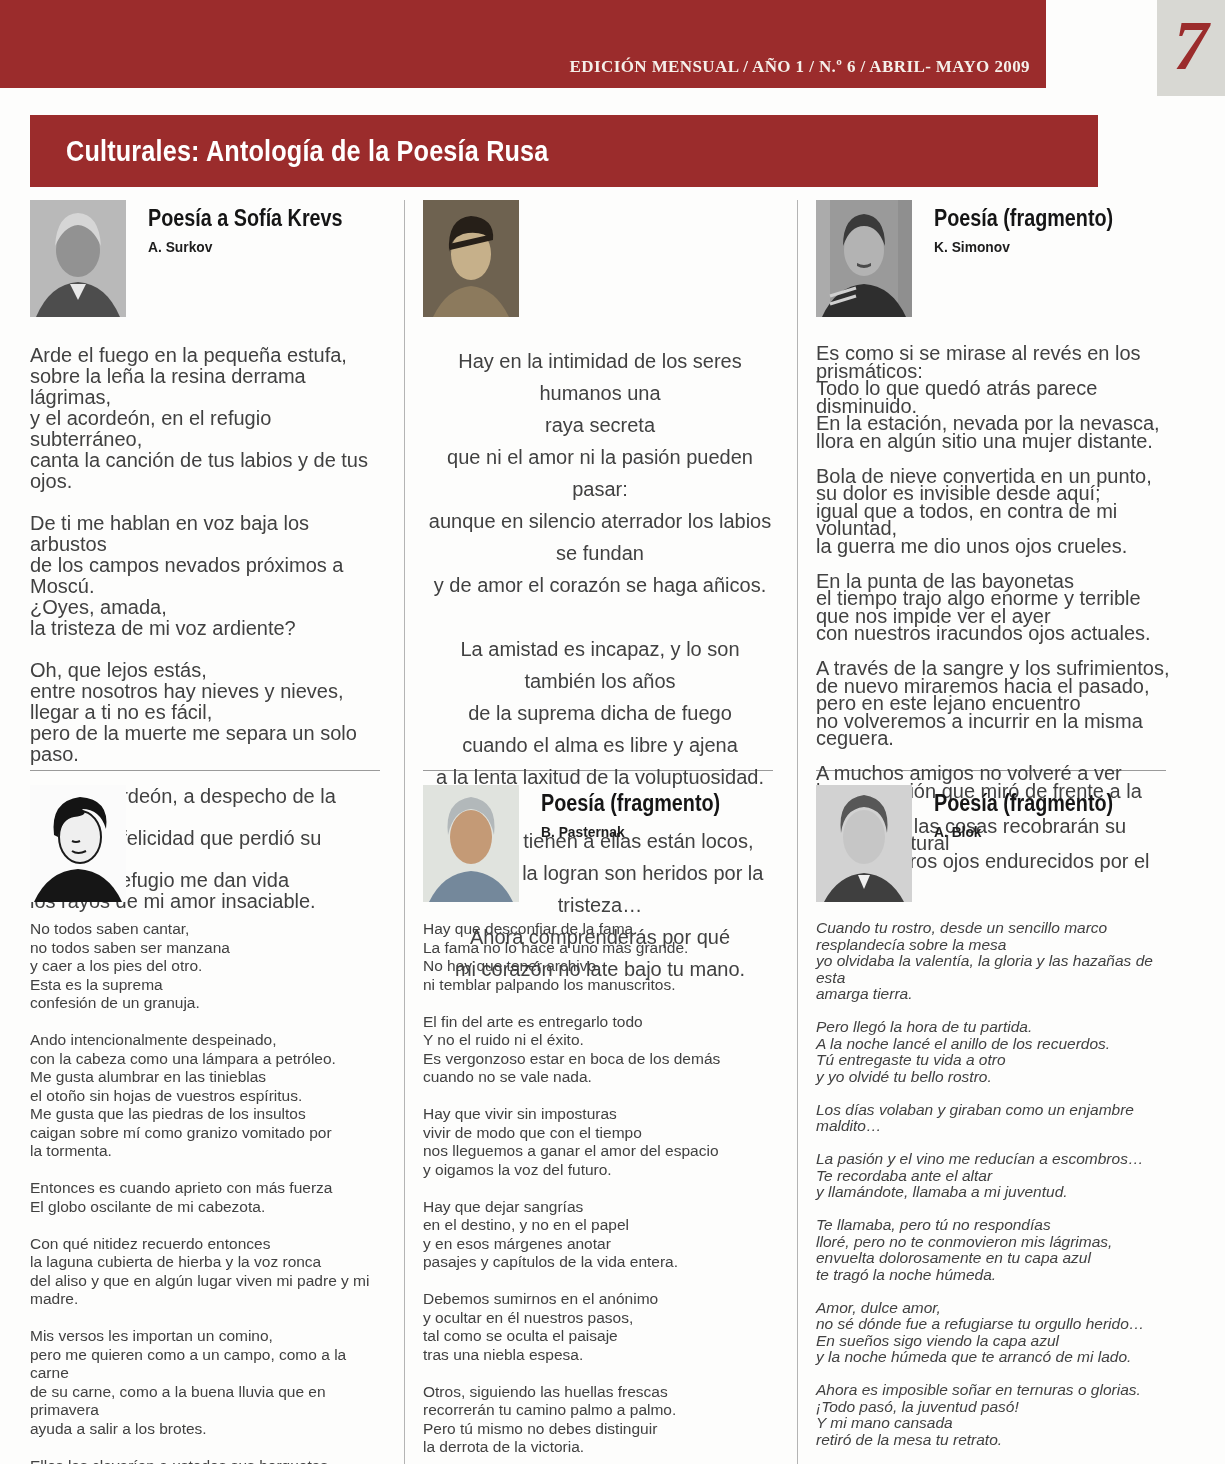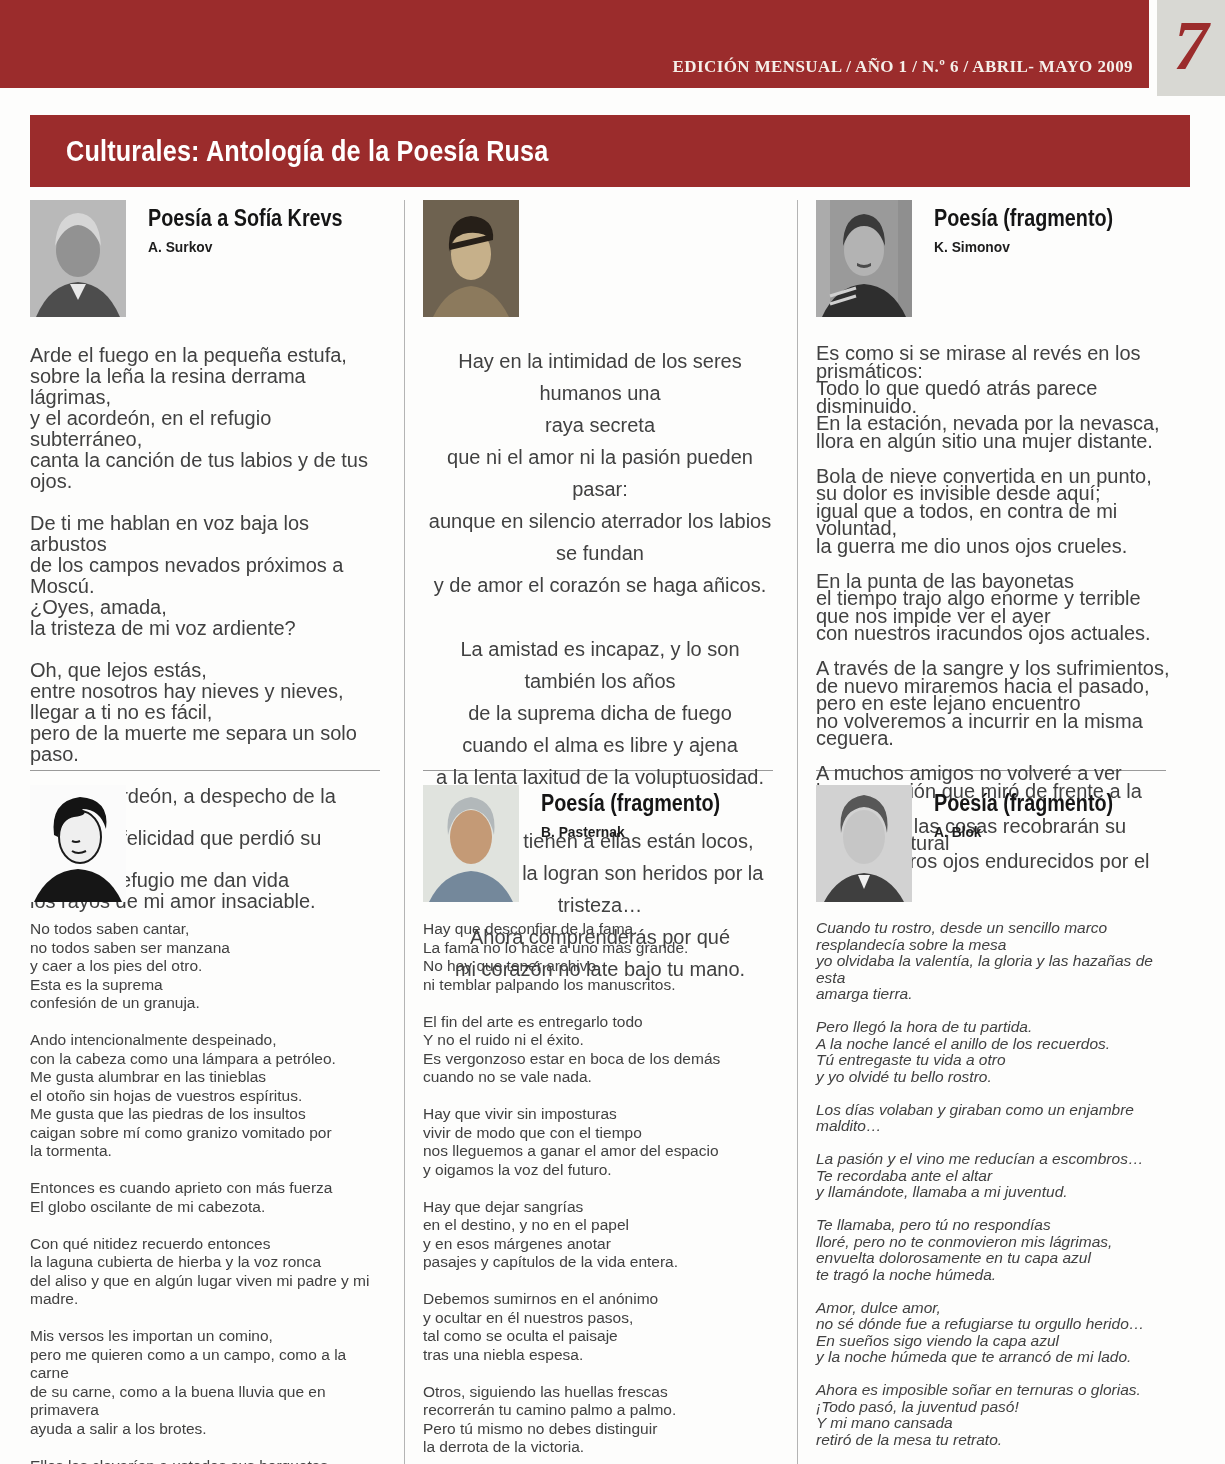--- a/index.html
+++ b/index.html
@@ -7,31 +7,31 @@
     --corner-bg:#d8d8d3;
     --page-bg:#fdfdfc;
     --text-color:#414141;
   }
   *{box-sizing:border-box;}
   html,body{margin:0;padding:0;}
   body{background:#ffffff;font-family:"Liberation Sans",sans-serif;}
   .page{width:1225px;height:1464px;background:var(--page-bg);overflow:hidden;position:relative;}
 
   
-  .topbar{position:absolute;top:0;left:0;width:1149px;height:88px;background:var(--accent);
+  .topbar{position:absolute;top:0;left:0;width:1046px;height:88px;background:var(--accent);
           display:flex;align-items:flex-end;justify-content:flex-end;padding:0 16px 11px 0;}
   .issue-line{color:#f5efe9;font-family:"Liberation Serif",serif;font-weight:bold;
               font-size:17px;letter-spacing:.4px;}
   .corner{position:absolute;top:0;left:1157px;width:68px;height:96px;background:var(--corner-bg);
           display:flex;align-items:flex-start;justify-content:center;}
   .page-number{color:var(--accent);font-family:"Liberation Serif",serif;font-style:italic;
                font-size:70px;font-weight:bold;line-height:92px;}
 
   
-  .banner{position:absolute;top:115px;left:30px;width:1160px;height:72px;background:var(--accent);
+  .banner{position:absolute;top:115px;left:30px;width:1068px;height:72px;background:var(--accent);
           display:flex;align-items:center;padding-left:36px;}
   .banner-title{color:#ffffff;font-weight:bold;font-size:29px;letter-spacing:.2px;
                 transform:scaleX(.87);transform-origin:left center;white-space:nowrap;}
 
   
   .content{position:absolute;top:200px;left:30px;width:1160px;display:flex;}
   .col{flex:1 1 0;min-width:0;padding-right:20px;}
   .col + .col{border-left:1.5px solid #b4b4b4;padding-left:18px;}
 
   .sec-r1{height:570px;}

